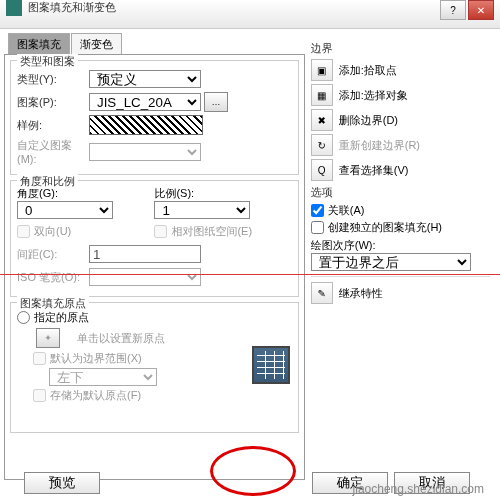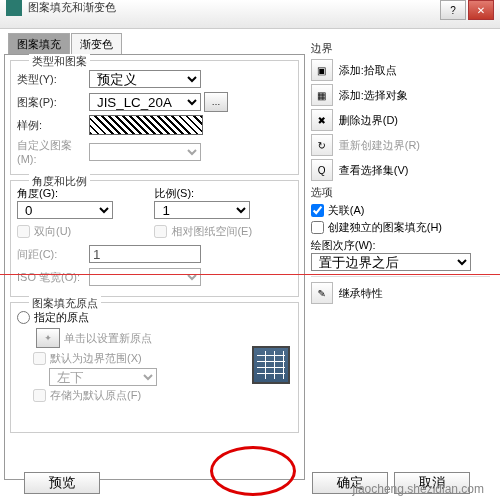--- a/index.html
+++ b/index.html
@@ -10,21 +10,21 @@
 .titlebar .btn{width:24px;height:18px;margin-left:2px;border:1px solid #aaa;display:flex;align-items:center;justify-content:center;font-size:10px;background:linear-gradient(#fff,#ddd)}
 .titlebar .close{background:linear-gradient(#e27a6f,#c0392b);color:#fff;border-color:#a33}
 .body{display:flex;height:438px;padding:4px}
 .left{width:302px;position:relative}
 .right{width:180px;padding:4px 6px}
 .tabs{display:flex;margin-left:4px}
 .tab{padding:3px 8px;border:1px solid #aaa;border-bottom:none;background:#f5f5f5;margin-right:1px}
 .tab.active{background:#a3a3a3}
 .tabcontent{border:1px solid #999;height:414px;margin-top:-1px;padding:5px;position:relative;background:#fff}
 .group{border:1px solid #ccc;padding:5px 6px 6px;margin-bottom:5px;position:relative}
-.group-title{position:absolute;top:-7px;left:18px;background:#fff;padding:0 3px;color:#333}
+.group-title{position:absolute;top:-7px;left:6px;background:#fff;padding:0 3px;color:#333}
 .row{display:flex;align-items:center;margin:3px 0;min-height:20px}
 .label{width:72px;color:#333}
 .disabled{color:#999}
 .combo,.inp{height:18px;border:1px solid #888;background:#fff;font:11px inherit;padding:0 3px;box-sizing:border-box}
 .combo{width:112px}
 .inp{width:112px}
 .btn3d{width:22px;height:18px;border:1px solid #888;background:linear-gradient(#fff,#ddd);margin-left:3px;display:flex;align-items:center;justify-content:center;font-size:9px}
 .swatch{width:112px;height:18px;border:1px solid #666;background:repeating-linear-gradient(45deg,#000,#000 2px,#fff 2px,#fff 5px)}
 .col2{display:flex}
 .col2>div{flex:1}
@@ -113,21 +113,21 @@
 
         <div class="group" style="height:118px">
           <span class="group-title">图案填充原点</span>
           <div class="radio">
               <input type="radio" style="">
               <span>指定的原点</span>
             </div>
           <div class="sub">
             <div class="row disabled">
                 <div class="btn3d">✦</div>
-                <span style="margin-left:4px">单击以设置新原点</span>
+                <span style="margin-left:17px">单击以设置新原点</span>
               </div>
             <div class="chk">
                 <input type="checkbox" disabled="" style="">
                 <span class="disabled">默认为边界范围(X)</span>
               </div>
             <div class="sub"><select class="combo" style="width:108px" disabled=""><option>左下</option></select></div>
             <div class="chk">
                 <input type="checkbox" disabled="" style="">
                 <span class="disabled">存储为默认原点(F)</span>
               </div>

